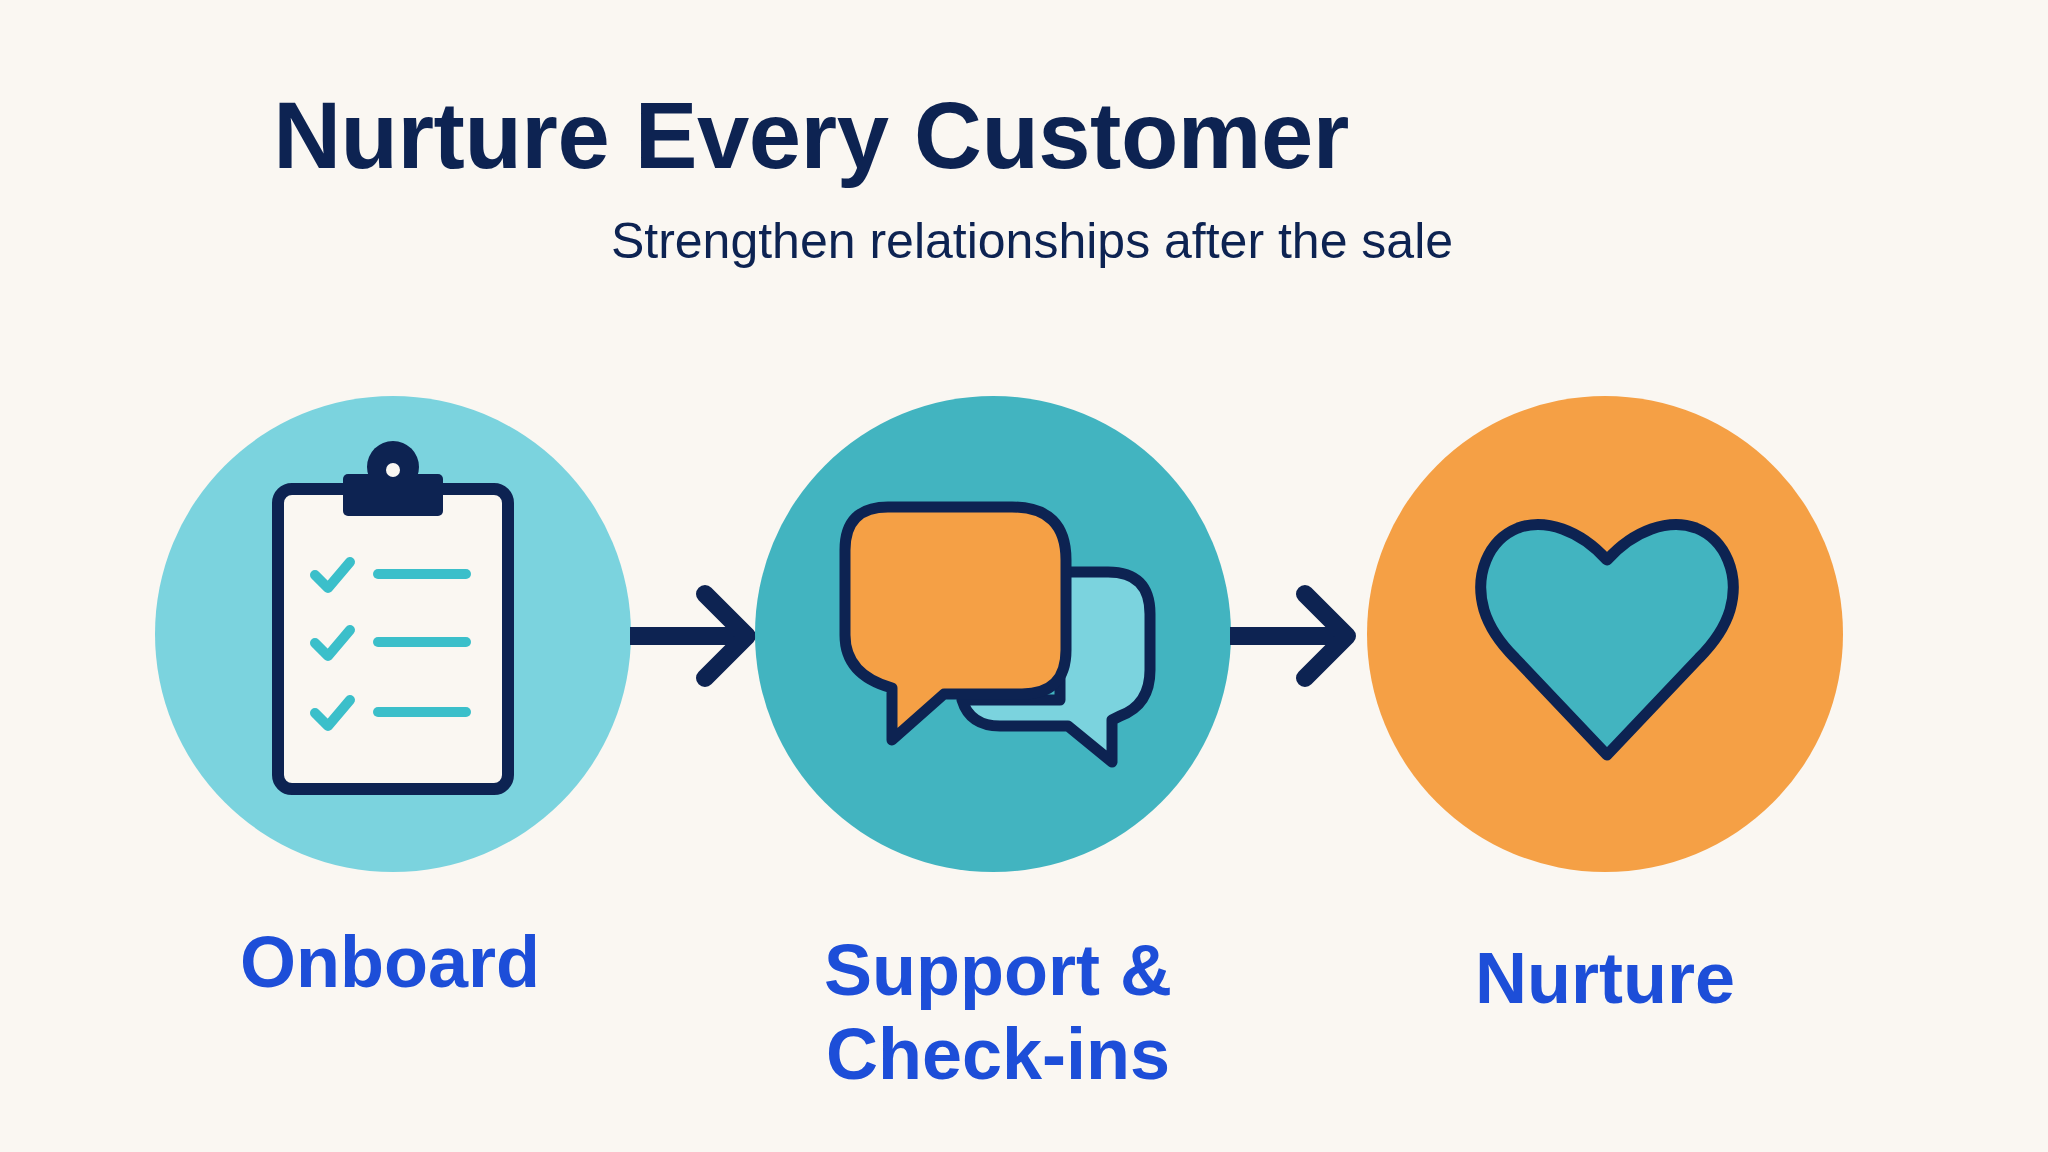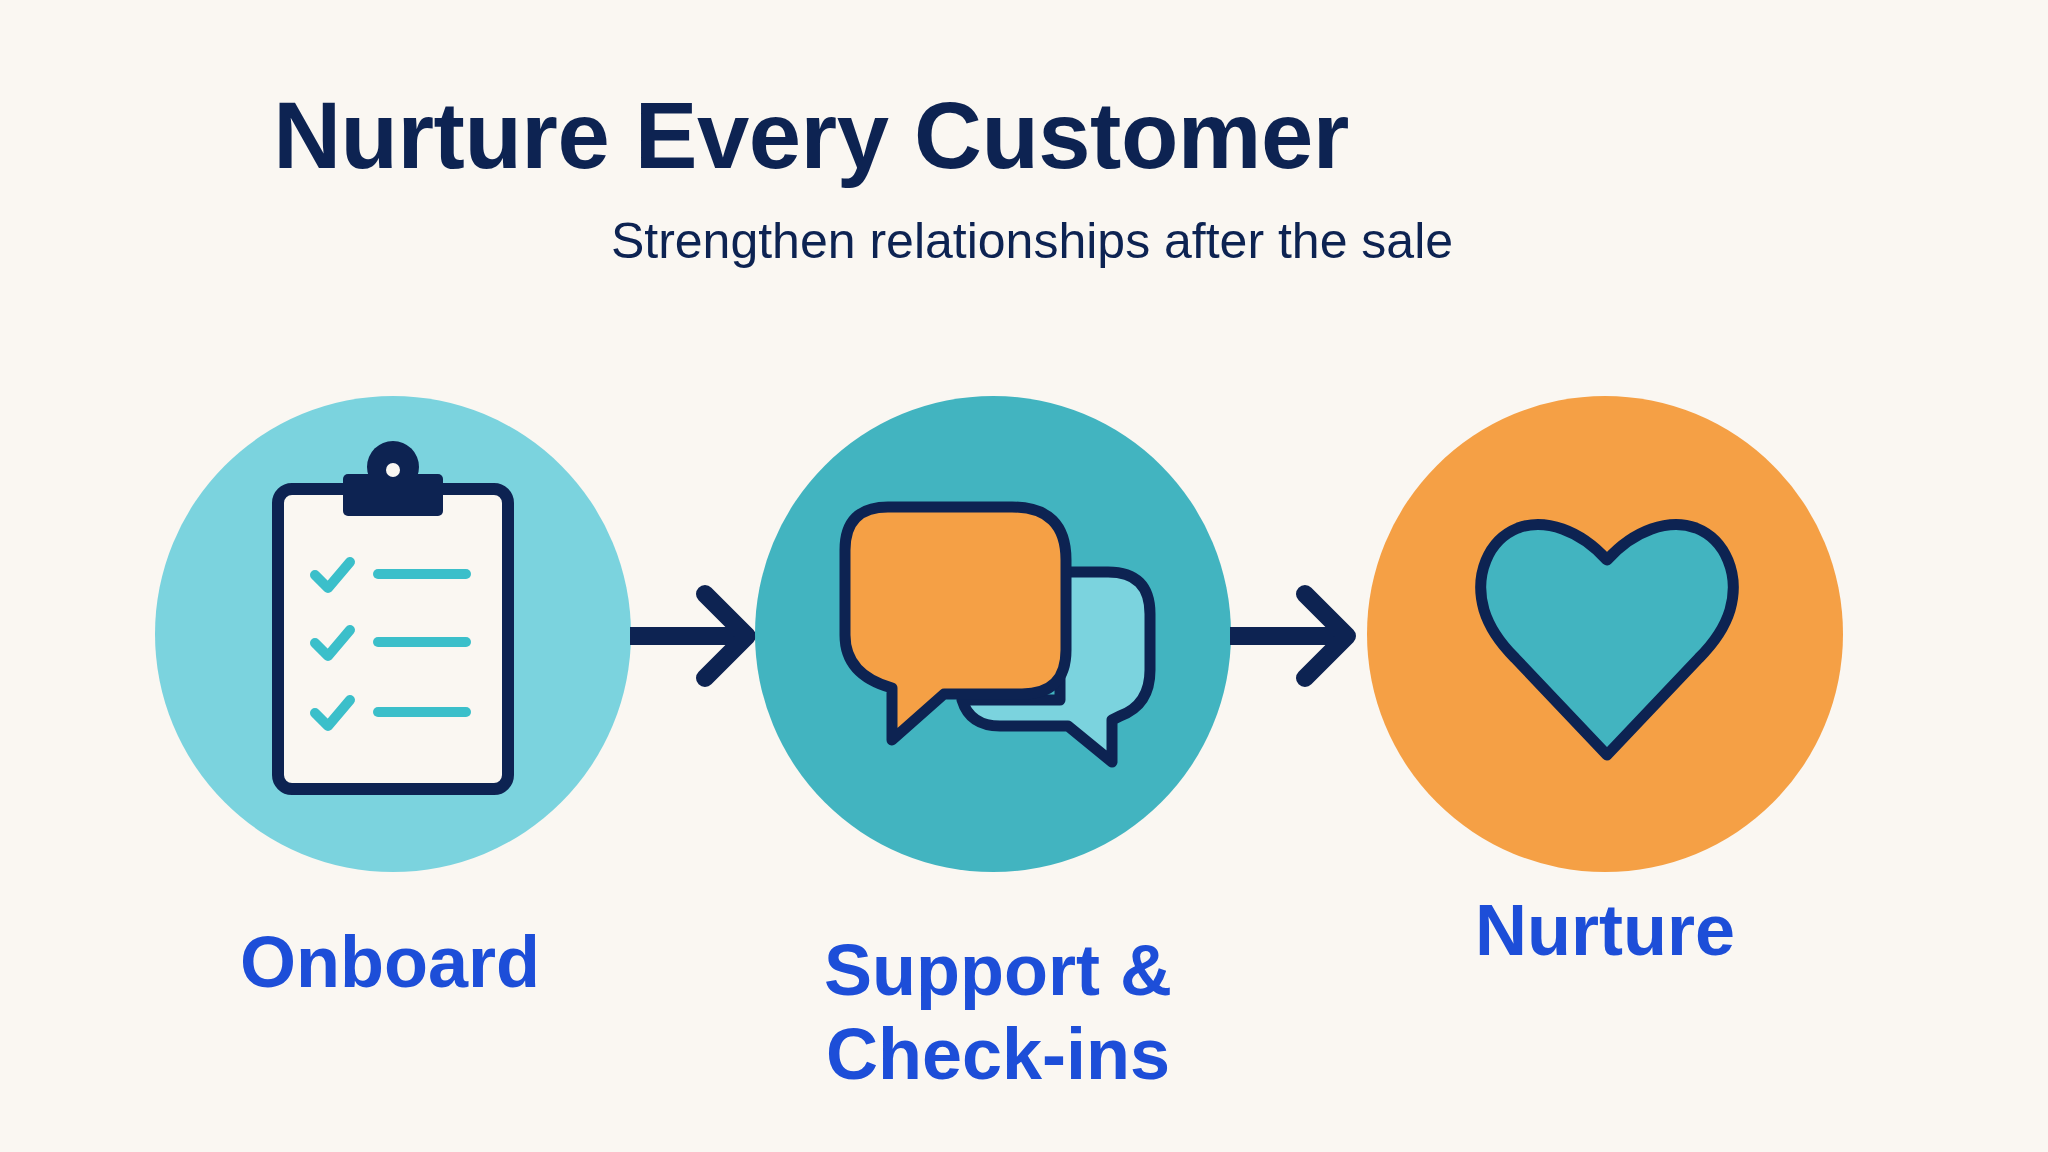--- a/index.html
+++ b/index.html
@@ -74,13 +74,13 @@
     <circle cx="1605" cy="634" r="238" fill="#f5a045"></circle>
     <path d="M1607,560 C1580,530 1545,518 1518,528 C1488,540 1474,575 1484,610 C1490,630 1502,645 1515,658 L1607,755 L1699,658 C1712,645 1724,630 1730,610 C1740,575 1726,540 1696,528 C1669,518 1634,530 1607,560 Z" fill="#42b4c0" stroke="#0d2352" stroke-width="11" stroke-linejoin="round"></path>
   </g>
 </svg>
 
 <div class="step-label" style="left:130px; top:920px;">Onboard</div>
 <div class="step-label" style="left:738px; top:920px;margin-top:8px;">
   <div>Support &amp;</div>
   <div>Check-ins</div>
 </div>
-<div class="step-label" style="left:1345px; top:888px;">Nurture</div>
+<div class="step-label" style="left:1345px; top:936px;">Nurture</div>
 
 </body></html>

